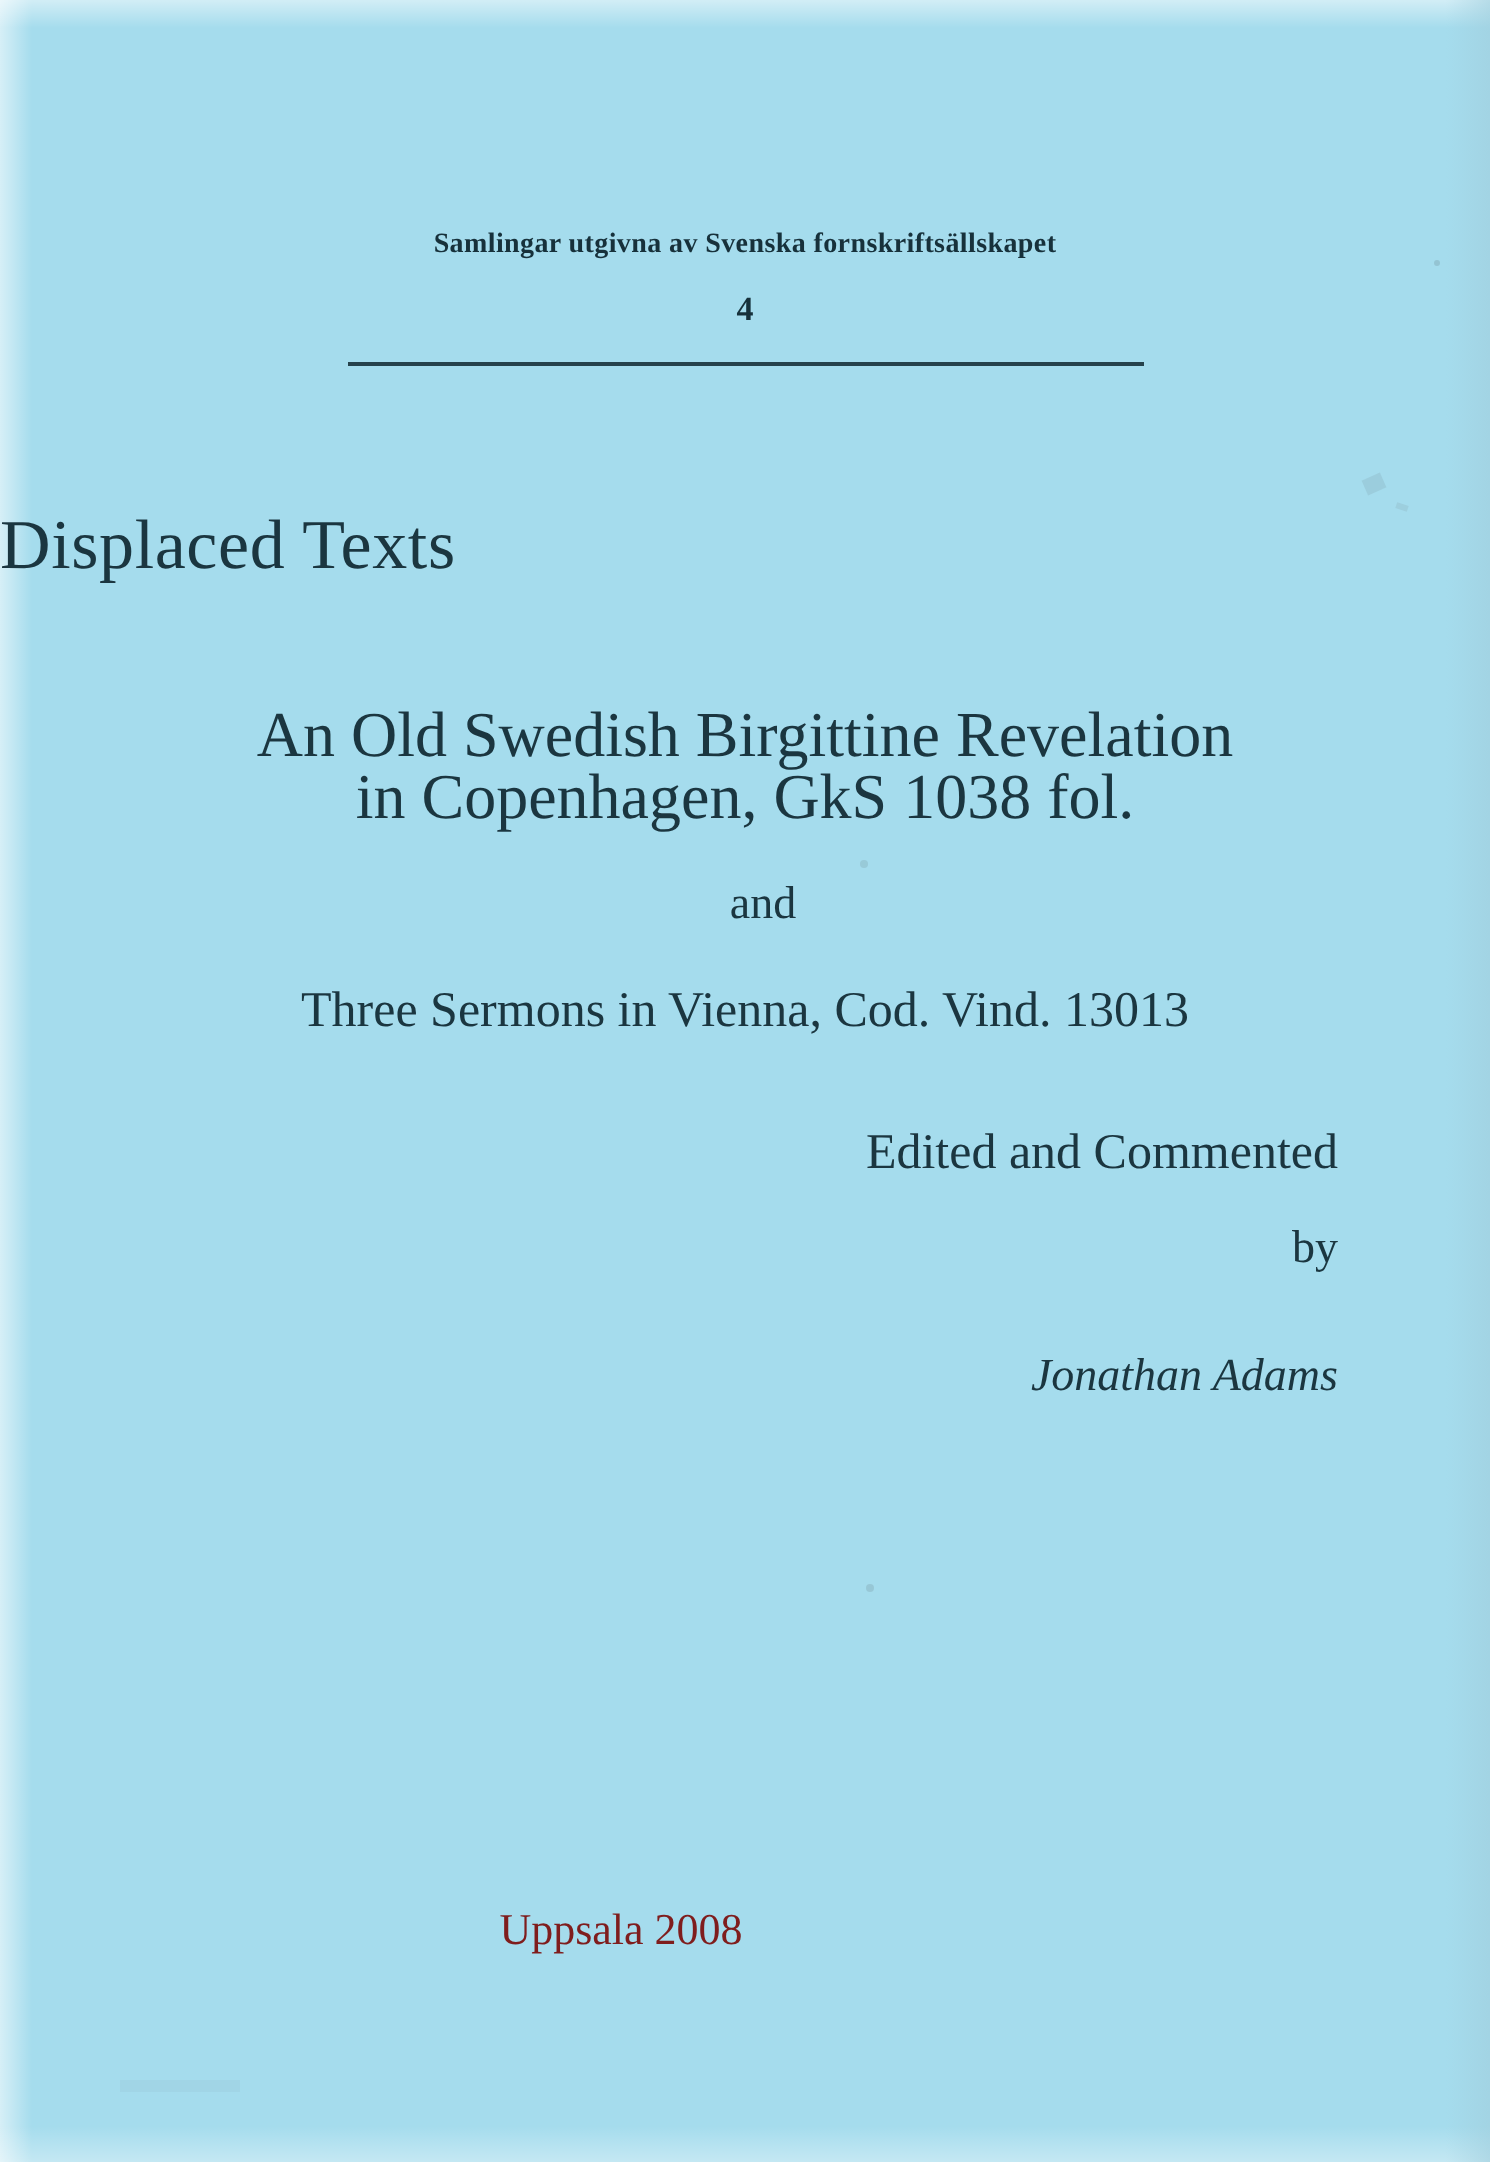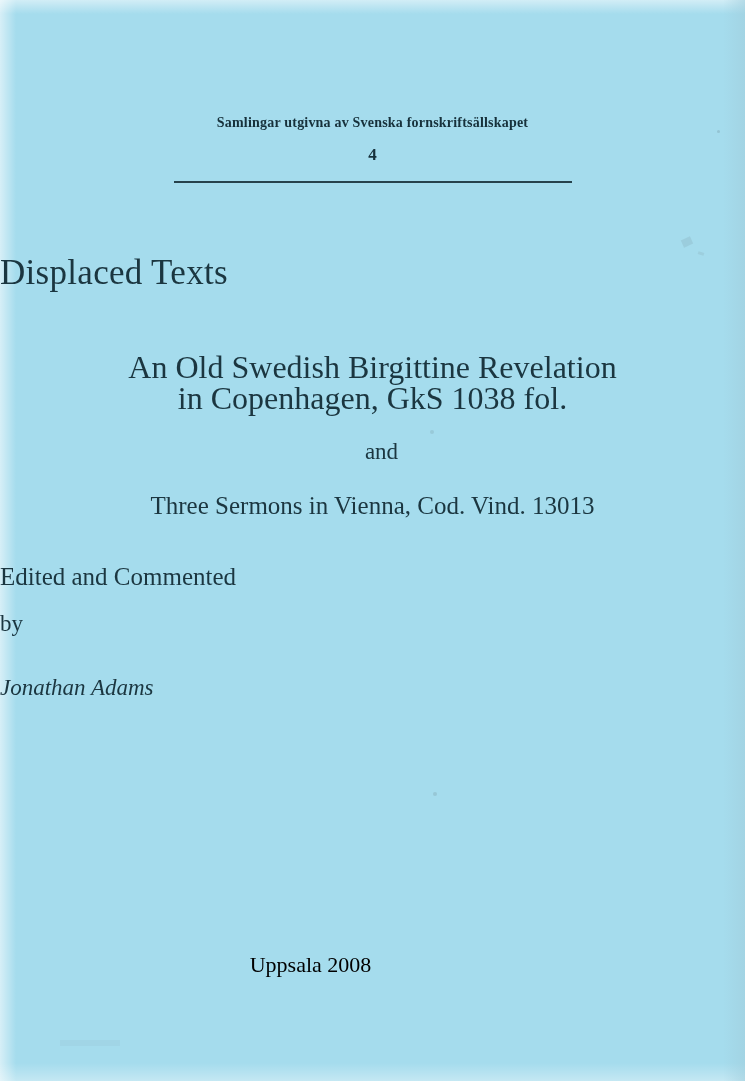--- a/index.html
+++ b/index.html
@@ -130,21 +130,21 @@
     font-size: 25px;
     margin-top: 24px;
     line-height: 31px;
   }
 
   .credits-block {
     position: absolute;
     left: 0;
     top: 562px;
     width: 669px;
-    text-align: left;
+    text-align: right;
     color: #1b3640;
   }
   .credit-role {
     font-size: 25px;
     line-height: 30px;
   }
   .credit-by {
     font-size: 23px;
     margin-top: 18px;
     line-height: 28px;
@@ -156,21 +156,21 @@
     line-height: 28px;
   }
 
   .imprint {
     position: absolute;
     left: 0;
     top: 952px;
     width: 621px;
     text-align: center;
     font-size: 22px;
-    color: #000000;
+    color: #7f1d1d;
   }
 </style>
 </head>
 <body>
 
 <div class="book-cover">
 
   <div class="paper-edge-left"></div>
   <div class="paper-edge-top"></div>
   <div class="paper-edge-bottom"></div>

